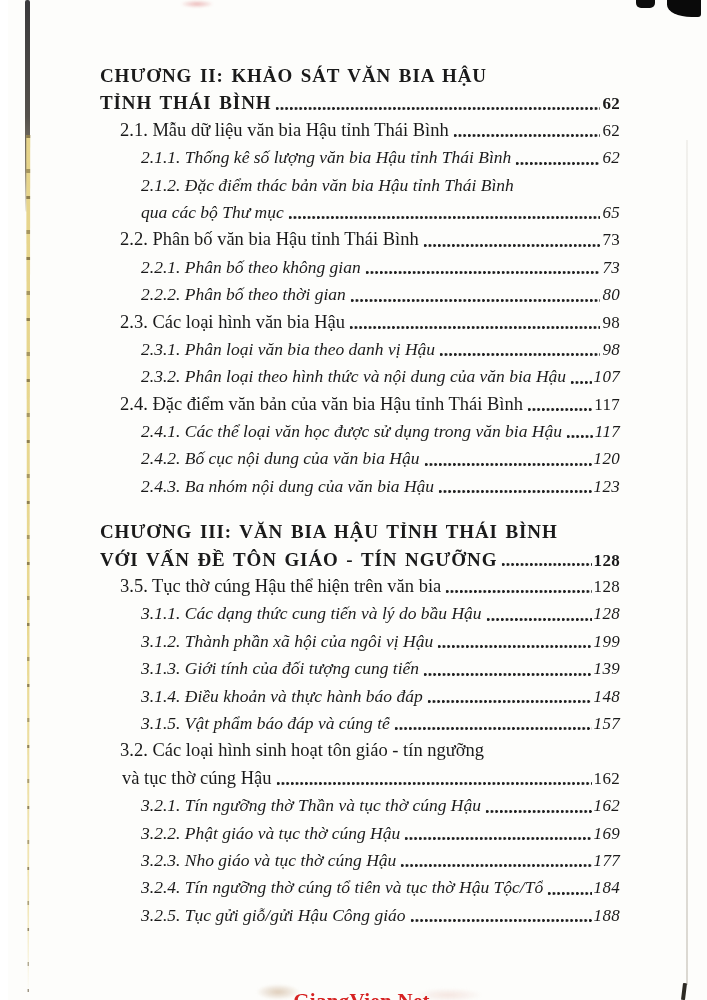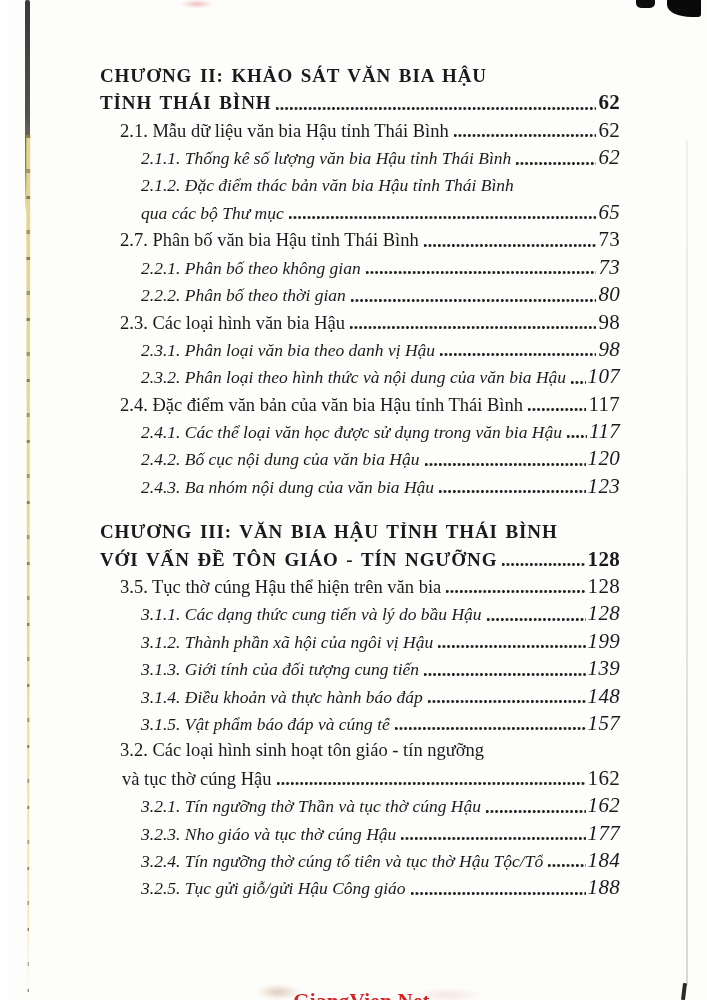--- a/index.html
+++ b/index.html
@@ -77,21 +77,21 @@
     flex: 1 1 auto;
     min-width: 0;
     height: 5px;
     align-self: flex-end;
     margin: 0 2px 6px 4px;
     background-image: radial-gradient(circle at 2.2px 2.5px, #1e1e1e 1.15px, rgba(0,0,0,0) 1.7px);
     background-size: 4.7px 5px;
     background-repeat: repeat-x;
     background-position: left bottom;
   }
-  .pg { flex: 0 0 auto; font-size: 21px; letter-spacing: 0.3px; }
+  .pg { flex: 0 0 auto; font-size: 17px; letter-spacing: 0.3px; }
 
   .chapter { font-size: 19px; font-weight: 600; letter-spacing: 0.9px; word-spacing: 2px; }
   .section { font-size: 18.5px; padding-left: 20px; text-align: right; }
   .section-cont { font-size: 18.5px; padding-left: 22px; }
   .subsection { font-size: 17.5px; font-style: italic; padding-left: 41px; }
   .subsection-cont { font-size: 17.5px; font-style: italic; padding-left: 41px; }
   .gap { margin-top: 18px; }
 
   
   .watermark {
@@ -139,21 +139,21 @@
       </div>
       <div class="row subsection">
         <span class="txt">2.1.2. Đặc điểm thác bản văn bia Hậu tỉnh Thái Bình</span>
       </div>
       <div class="row subsection-cont">
         <span class="txt">qua các bộ Thư mục</span>
         <span class="leader"></span>
         <span class="pg">65</span>
       </div>
       <div class="row section">
-        <span class="txt">2.7. Phân bố văn bia Hậu tỉnh Thái Bình</span>
+        <span class="txt">2.2. Phân bố văn bia Hậu tỉnh Thái Bình</span>
         <span class="leader"></span>
         <span class="pg">73</span>
       </div>
       <div class="row subsection">
         <span class="txt">2.2.1. Phân bố theo không gian</span>
         <span class="leader"></span>
         <span class="pg">73</span>
       </div>
       <div class="row subsection">
         <span class="txt">2.2.2. Phân bố theo thời gian</span>
@@ -240,20 +240,25 @@
         <span class="txt">và tục thờ cúng Hậu</span>
         <span class="leader"></span>
         <span class="pg">162</span>
       </div>
       <div class="row subsection">
         <span class="txt">3.2.1. Tín ngưỡng thờ Thần và tục thờ cúng Hậu</span>
         <span class="leader"></span>
         <span class="pg">162</span>
       </div>
       <div class="row subsection">
+        <span class="txt">3.2.2. Phật giáo và tục thờ cúng Hậu</span>
+        <span class="leader"></span>
+        <span class="pg">169</span>
+      </div>
+      <div class="row subsection">
         <span class="txt">3.2.3. Nho giáo và tục thờ cúng Hậu</span>
         <span class="leader"></span>
         <span class="pg">177</span>
       </div>
       <div class="row subsection">
         <span class="txt">3.2.4. Tín ngưỡng thờ cúng tổ tiên và tục thờ Hậu Tộc/Tổ</span>
         <span class="leader"></span>
         <span class="pg">184</span>
       </div>
       <div class="row subsection">

